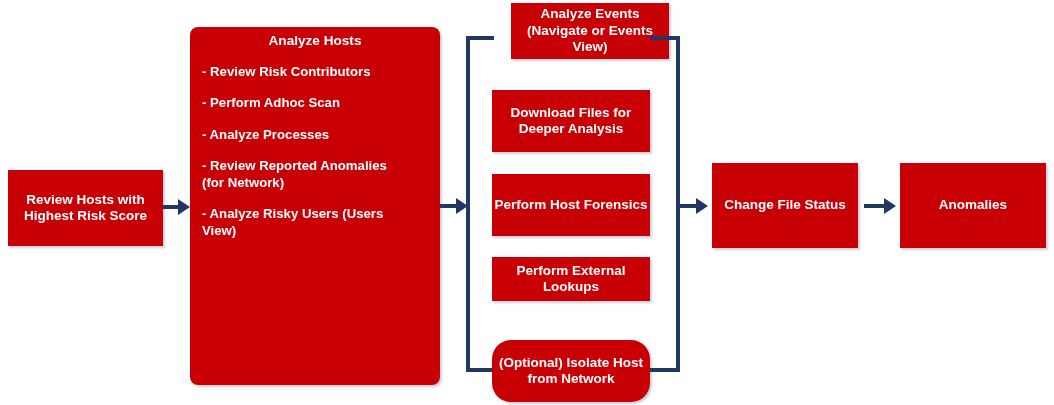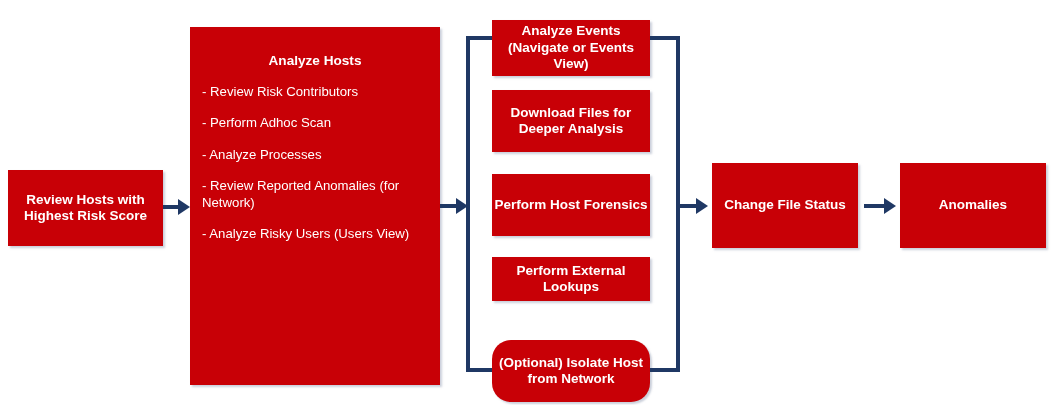--- a/index.html
+++ b/index.html
@@ -30,32 +30,33 @@
     box-shadow: 2px 2px 2px rgba(160,170,190,0.55);
     line-height: 1.22;
   }
   .node.small { font-size: 13.5px; }
   .node.mid   { font-size: 13.5px; }
 
   
   .node.list {
     display: block;
     text-align: left;
-    padding: 26px 12px 6px 12px;
+    padding: 6px 12px 6px 12px;
     font-size: 13.2px;
+    border-radius: 8px;
   }
   .list-title {
     text-align: center;
     font-weight: bold;
     font-size: 13.6px;
     margin: 0 0 14px 0;
   }
   .list-item {
     margin: 0 16px 15px 0;
-    font-weight: normal;
+    font-weight: bold;
     line-height: 1.25;
   }
   .list-item:last-child { margin-bottom: 0; }
 
   
   .conn {
     position: absolute;
     background: #1F3864;
   }
   .arrowhead {
@@ -87,21 +88,21 @@
     <div class="list-item">- Analyze Risky Users (Users View)</div>
   </div>
 
   <div class="conn" style="left:440px; top:204px; width:22px; height:4px;"></div>
   <div class="arrowhead" style="left:456px; top:198px;"></div>
 
   <div class="conn" style="left:466px; top:36px; width:4px; height:336px;"></div>
   <div class="conn" style="left:466px; top:36px; width:28px; height:4px;"></div>
   <div class="conn" style="left:466px; top:368px; width:28px; height:4px;"></div>
 
-  <div class="node mid" style="left:492px; top:3px; width:158px; height:56px;margin-top:17px;">
+  <div class="node mid" style="left:511px; top:3px; width:158px; height:56px;">
     <span>Analyze Events (Navigate or Events View)</span>
   </div>
 
   <div class="node mid" style="left:492px; top:90px; width:158px; height:62px;">
     <span>Download Files for Deeper Analysis</span>
   </div>
 
   <div class="node mid" style="left:492px; top:174px; width:158px; height:62px;">
     <span>Perform Host Forensics</span>
   </div>

